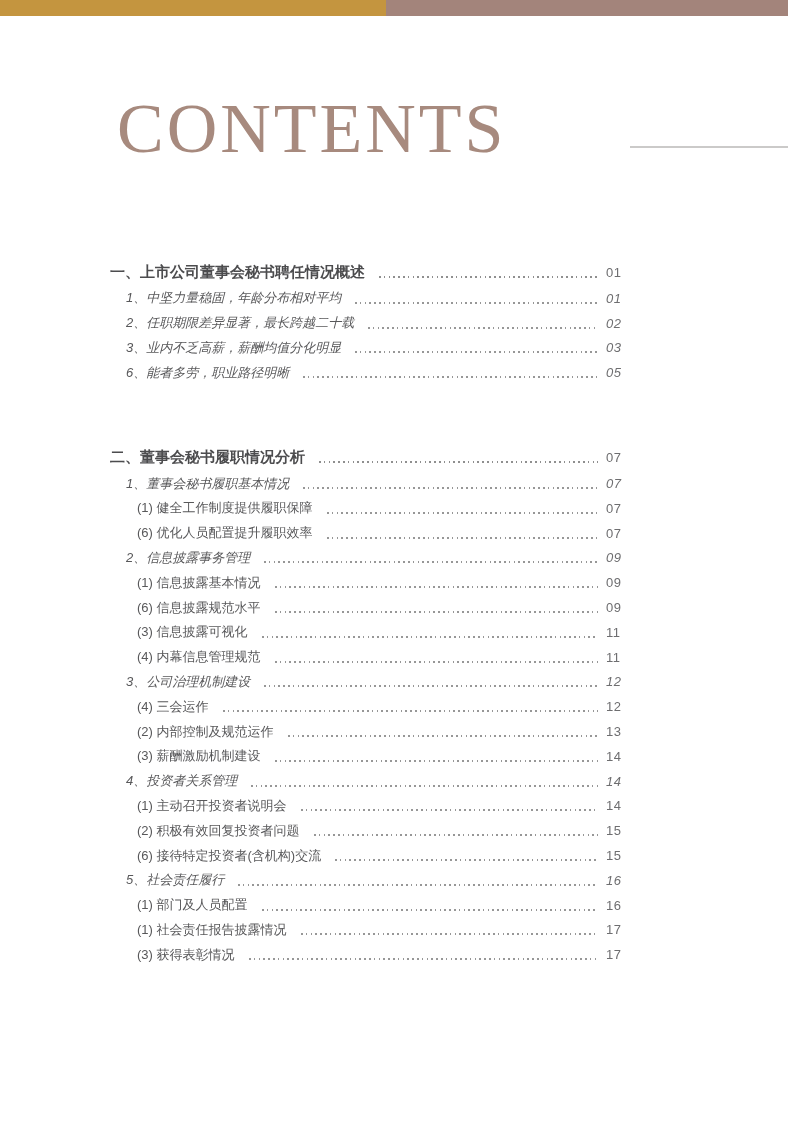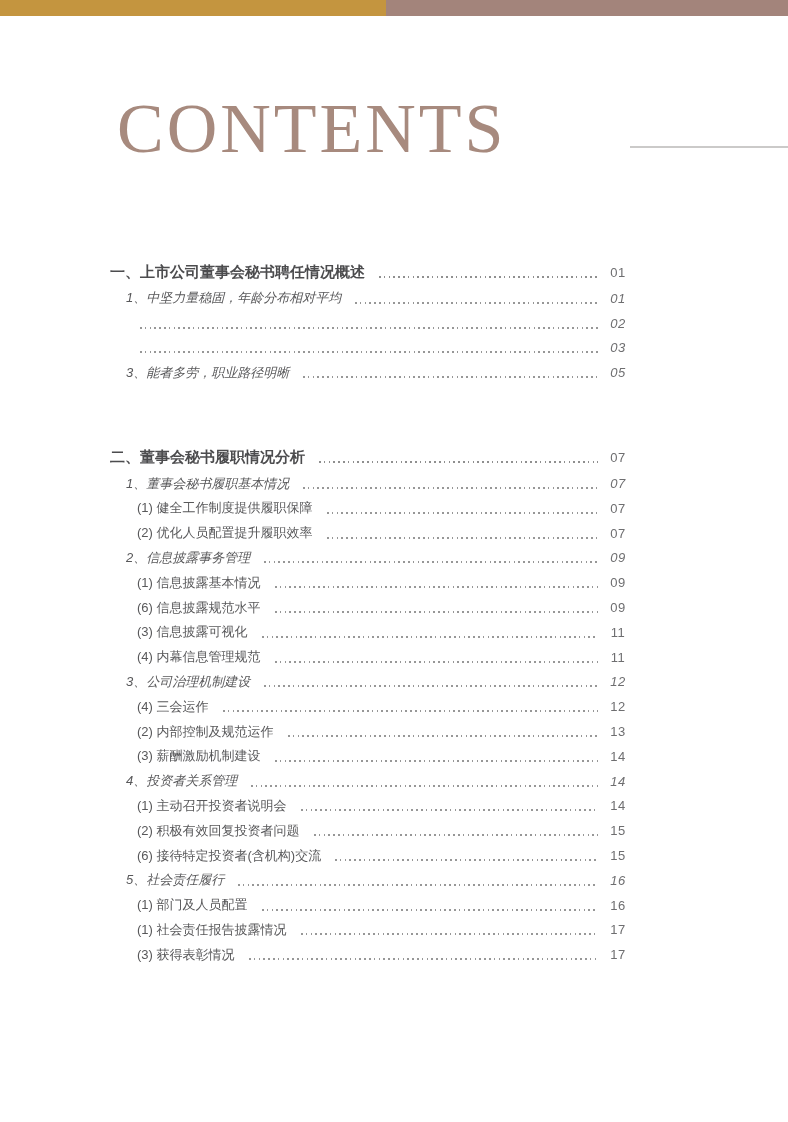--- a/index.html
+++ b/index.html
@@ -65,21 +65,21 @@
     height:2px;
     margin:9px 8px 0 14px;
     background-image:repeating-linear-gradient(to right, #979797 0 1.6px, transparent 1.6px 4.8px);
   }
   .toc-row.heading .toc-leader {
     background-image:repeating-linear-gradient(to right, #8f8f8f 0 1.6px, transparent 1.6px 4.8px);
   }
 
   .toc-page {
     width:24px;
-    text-align:center;
+    text-align:left;
     font-size:13px;
     font-weight:normal;
     color:#6e6e70;
     letter-spacing:0.5px;
   }
 </style>
 </head>
 <body>
 
 <div class="page">
@@ -99,29 +99,31 @@
           <span class="toc-label">一、上市公司董事会秘书聘任情况概述</span>
           <span class="toc-leader"></span>
           <span class="toc-page">01</span>
         </div>
         <div class="toc-row lvl2">
           <span class="toc-label">1、中坚力量稳固，年龄分布相对平均</span>
           <span class="toc-leader"></span>
           <span class="toc-page">01</span>
         </div>
         <div class="toc-row lvl2">
+          <span class="toc-label">2、任职期限差异显著，最长跨越二十载</span>
           <span class="toc-leader"></span>
           <span class="toc-page">02</span>
         </div>
         <div class="toc-row lvl2">
+          <span class="toc-label">3、业内不乏高薪，薪酬均值分化明显</span>
           <span class="toc-leader"></span>
           <span class="toc-page">03</span>
         </div>
         <div class="toc-row lvl2">
-          <span class="toc-label">3、能者多劳，职业路径明晰</span>
+          <span class="toc-label">6、能者多劳，职业路径明晰</span>
           <span class="toc-leader"></span>
           <span class="toc-page">05</span>
         </div>
       </div>
       <div class="toc-section">
         <div class="toc-row heading">
           <span class="toc-label">二、董事会秘书履职情况分析</span>
           <span class="toc-leader"></span>
           <span class="toc-page">07</span>
         </div>
@@ -129,21 +131,21 @@
           <span class="toc-label">1、董事会秘书履职基本情况</span>
           <span class="toc-leader"></span>
           <span class="toc-page">07</span>
         </div>
         <div class="toc-row lvl3">
           <span class="toc-label">(1) 健全工作制度提供履职保障</span>
           <span class="toc-leader"></span>
           <span class="toc-page">07</span>
         </div>
         <div class="toc-row lvl3">
-          <span class="toc-label">(2) 优化人员配置提升履职效率</span>
+          <span class="toc-label">(6) 优化人员配置提升履职效率</span>
           <span class="toc-leader"></span>
           <span class="toc-page">07</span>
         </div>
         <div class="toc-row lvl2">
           <span class="toc-label">2、信息披露事务管理</span>
           <span class="toc-leader"></span>
           <span class="toc-page">09</span>
         </div>
         <div class="toc-row lvl3">
           <span class="toc-label">(1) 信息披露基本情况</span>

